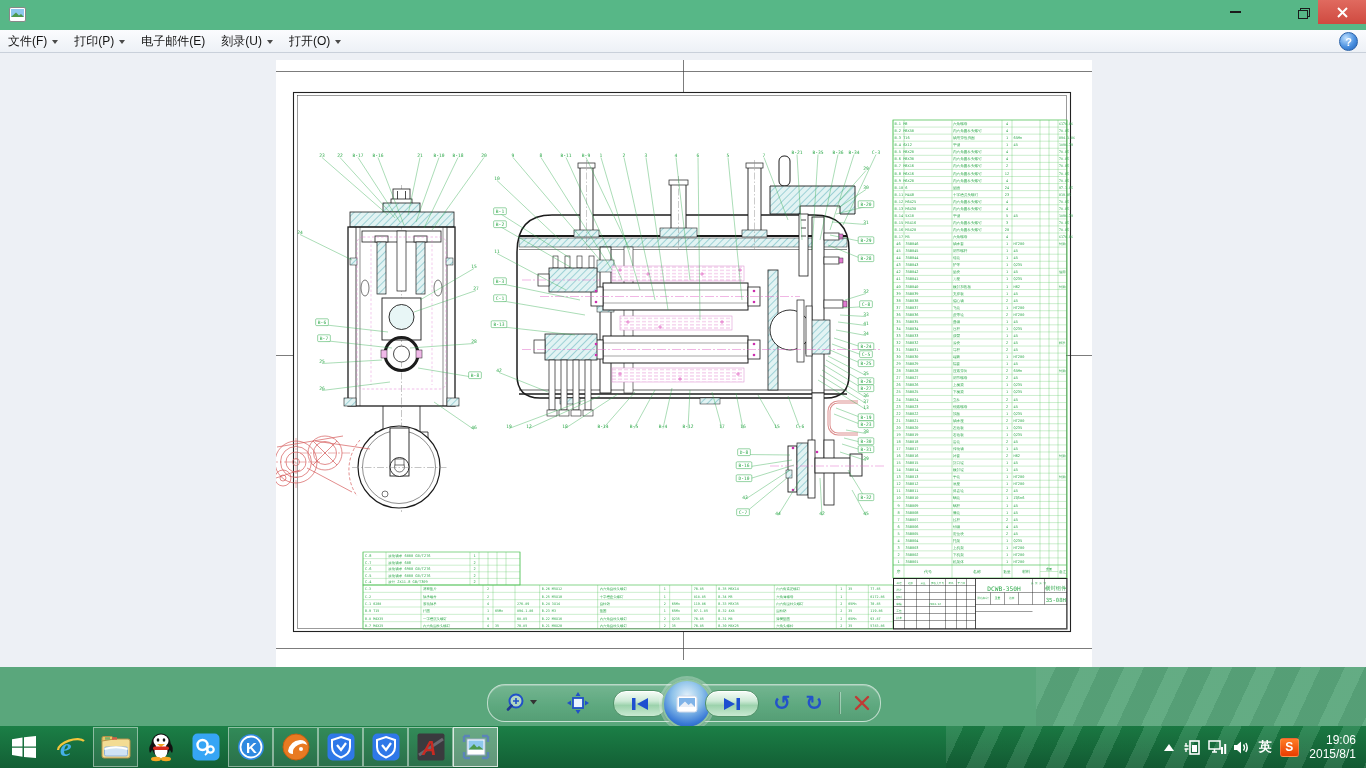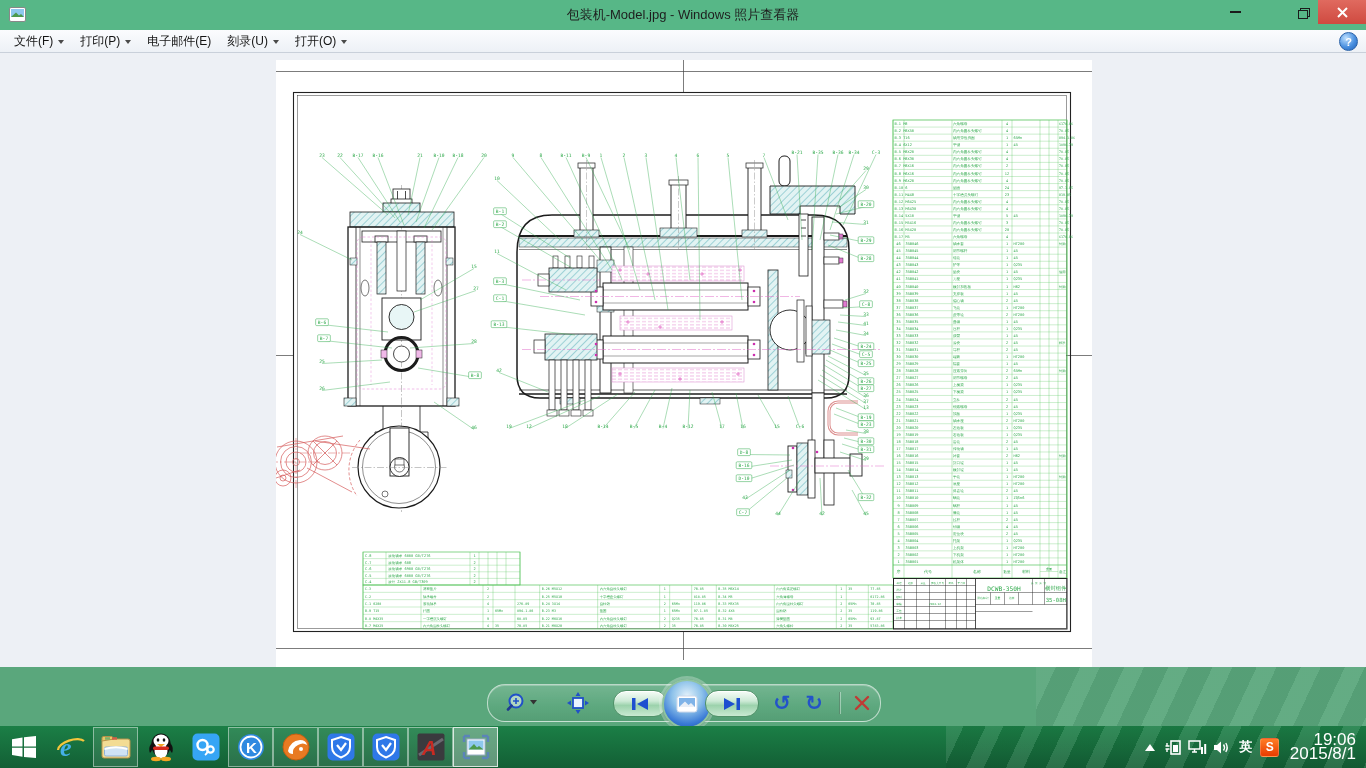--- a/index.html
+++ b/index.html
@@ -14,21 +14,21 @@
   .btn-restore{left:1286px;width:34px}
   .restore-glyph{position:relative;width:10px;height:9px}
   .restore-glyph:before{content:"";position:absolute;left:2px;top:0;width:8px;height:7px;border:1.5px solid #1b1b1b;background:transparent}
   .restore-glyph:after{content:"";position:absolute;left:0;top:2px;width:8px;height:7px;border:1.5px solid #1b1b1b;background:#57b787}
   .btn-close{left:1318px;width:48px;background:linear-gradient(#e06a5f,#cf4a40);}
   
   .menubar{position:absolute;left:0;top:30px;width:1366px;height:22px;
     background:linear-gradient(#fbfcfe,#edf1f6);border-bottom:1px solid #c9d0da;
     display:flex;align-items:center;font-size:12px;color:#141414}
   .menu-item{display:flex;align-items:center;padding:0 8px;height:100%;cursor:default}
-  .menu-item:first-child{margin-left:6px}
+  .menu-item:first-child{}
   .caret{width:0;height:0;border-left:3.5px solid transparent;border-right:3.5px solid transparent;
     border-top:4px solid #4a4a4a;margin-left:5px;margin-top:2px}
   .help-btn{position:absolute;right:8px;top:2px;width:17px;height:17px;border-radius:50%;
     background:radial-gradient(circle at 35% 30%,#bfe0ff,#4a90e0 55%,#1f5fb8);
     border:1px solid #2a62a8;color:#fff;font-size:11px;font-weight:bold;
     display:flex;align-items:center;justify-content:center}
   
   .content{position:absolute;left:0;top:53px;width:1366px;height:614px;background:#edf0f5}
   .photo-page{position:absolute;left:276px;top:7px;width:816px;height:607px;background:#fff}
   .photo-page svg{position:absolute;left:0;top:0}
@@ -63,32 +63,31 @@
   .start{position:absolute;left:0;top:0;width:48px;height:42px;display:flex;align-items:center;justify-content:center}
   .tb-icons{position:absolute;left:48px;top:0;height:42px;display:flex}
   .slot{width:45px;height:40px;margin-top:1px;display:flex;align-items:center;justify-content:center;box-sizing:border-box}
   .running{border:1px solid rgba(255,255,255,.45);background:rgba(255,255,255,.10)}
   .active{border:1px solid rgba(255,255,255,.75);background:rgba(255,255,255,.34)}
   .tray{position:absolute;right:0;top:0;height:42px;display:flex;align-items:center;z-index:2}
   .tray-ico{width:24px;height:42px;display:flex;align-items:center;justify-content:center;color:#fff}
   .ime{font-size:13px;color:#fff;font-weight:bold}
   .sogou{width:17px;height:17px;background:linear-gradient(#ff7d26,#e83c00);border-radius:3px;
     color:#fff;font-weight:bold;font-size:12px;display:flex;align-items:center;justify-content:center;border:1px solid #fff3}
-  .clock{color:#fff;font-size:17px;text-align:right;line-height:14px;margin:0 10px 0 8px}
+  .clock{color:#fff;font-size:12px;text-align:right;line-height:14px;margin:0 10px 0 8px}
 </style>
 </head>
 <body>
 
 <div class="titlebar">
   <svg class="appicon" viewBox="0 0 17 15">
     <rect x="0.5" y="0.5" width="16" height="14" rx="1.5" fill="#fff" stroke="#888"></rect>
     <rect x="2" y="2" width="13" height="8" fill="#8ec8ee"></rect>
     <path d="M2,10 L7,5.5 L10,8.5 L12,7 L15,10 Z" fill="#4d9a4d"></path>
   </svg>
-  <div class="title-text">包装机-Model.jpg - Windows 照片查看器</div>
   <div class="winbtn btn-min">
       <i></i>
     </div>
   <div class="winbtn btn-restore">
       <span class="restore-glyph"></span>
     </div>
   <div class="winbtn btn-close">
     <svg width="13" height="13" viewBox="0 0 13 13">
       <path d="M2,2 L11,11 M11,2 L2,11" stroke="#fff" stroke-width="2"></path>
     </svg>

